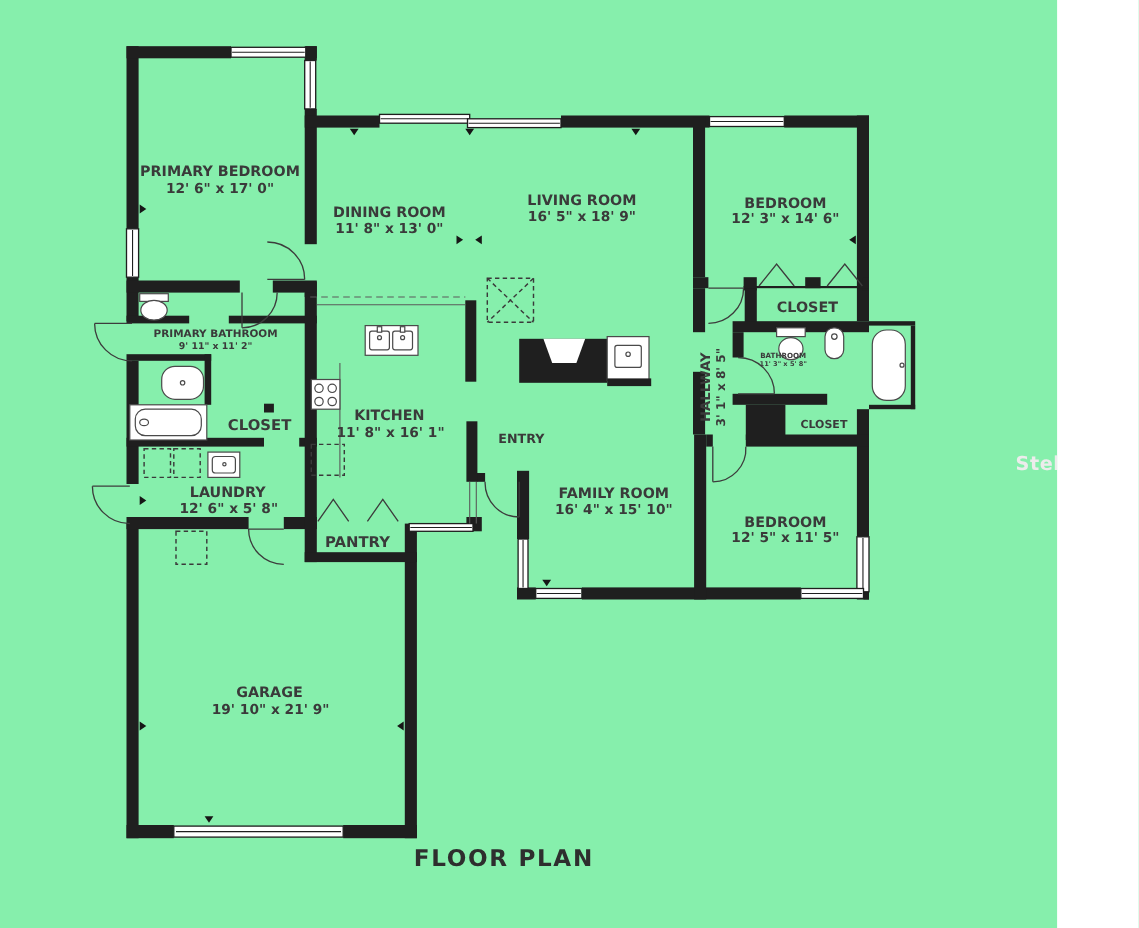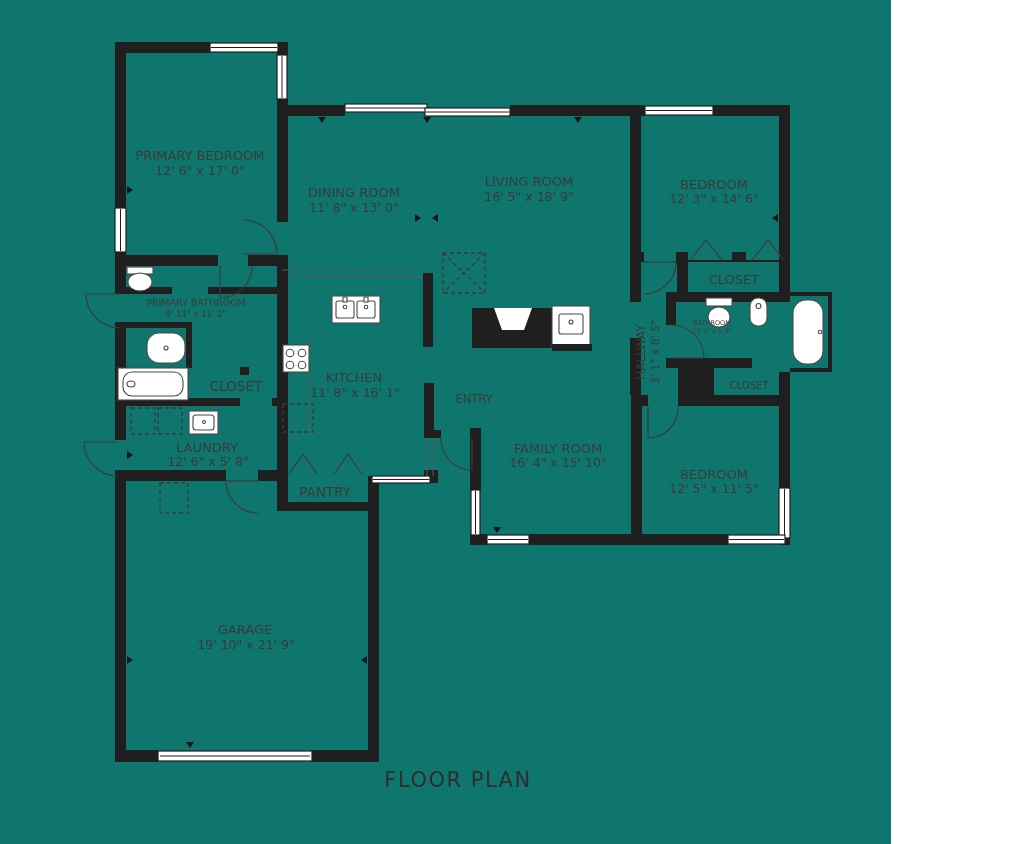--- a/index.html
+++ b/index.html
@@ -1,17 +1,17 @@
 <!DOCTYPE html>
 <html><head>
 <meta charset="utf-8">
 <style>
   html,body{margin:0;padding:0;background:#fff;}
-  #stage{position:relative;width:891px;height:844px;background:#0f766e;overflow:hidden;
-         font-family:"DejaVu Sans",sans-serif;}
+  #stage{position:relative;width:961px;height:844px;background:#86efac;overflow:hidden;
+         font-family:"DejaVu Sans",sans-serif;font-weight:bold;}
   svg{position:absolute;left:0;top:0;}
   .wall{fill:#1f1f1f;stroke:none;}
   .thinwall{fill:#1f1f1f;}
   .win{fill:#ffffff;stroke:#1f1f1f;stroke-width:1.2;}
   .winline{stroke:#1f1f1f;stroke-width:1;}
   .thin{stroke:#3c3c3c;stroke-width:1.2;fill:none;}
   .hair{stroke:#5a5a5a;stroke-width:1;fill:none;}
   .fix{stroke:#4a4a4a;stroke-width:1.1;fill:#ffffff;}
   .dash{fill:none;stroke:#3a3a3a;stroke-width:1.3;stroke-dasharray:4 3;}
   .arrow{fill:#161616;}

